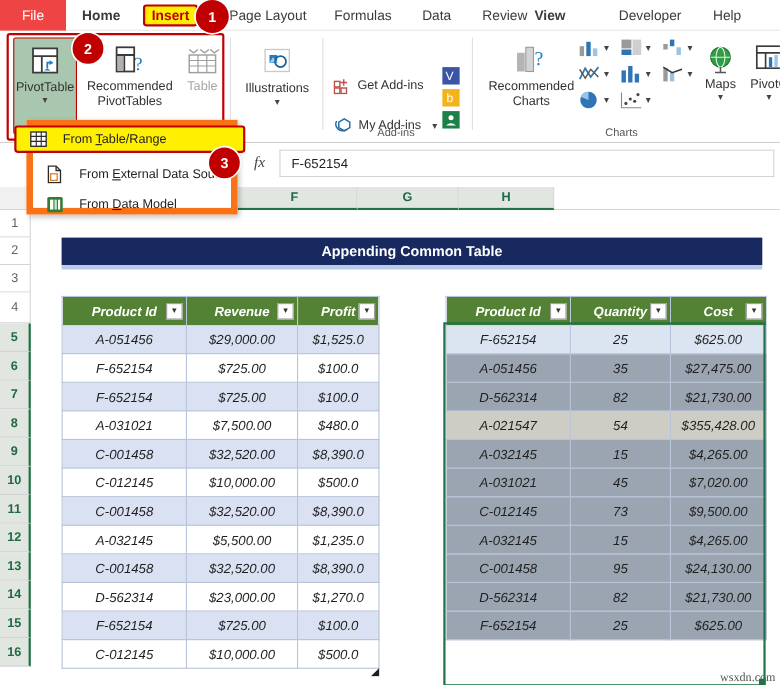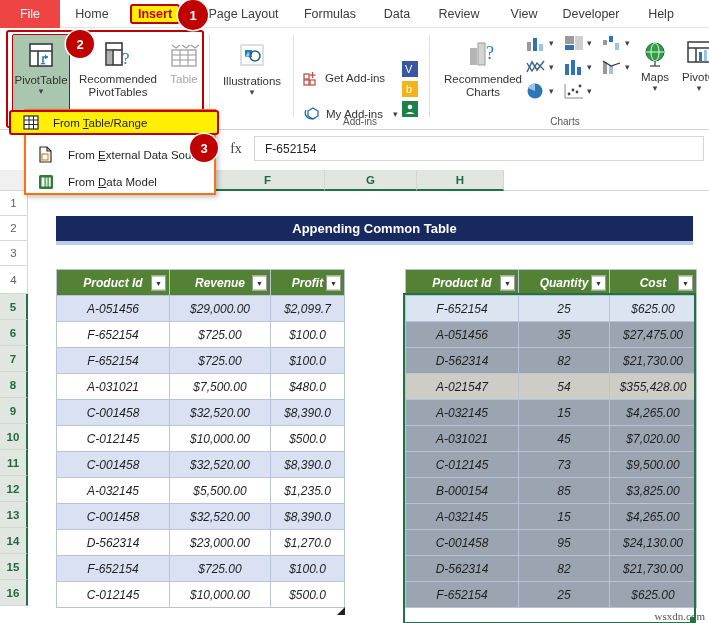--- a/index.html
+++ b/index.html
@@ -92,21 +92,21 @@
     display:flex; flex-direction:column; align-items:center;
   }
   #btn-pivotchart {
     position:absolute; left:678px; top:6px; width:42px; height:88px;
     display:flex; flex-direction:column; align-items:center;
   }
 
   
   #pivot-menu {
     position:absolute; left:24px; top:109px; width:192px; height:86px;
-    background:#ffffff; border:2px solid #f97316;
+    background:#ffffff; border:6px solid #f97316;
     box-shadow:2px 2px 5px rgba(0,0,0,0.25); z-index:50;
   }
   .menu-item {
     position:absolute; left:0; width:192px; height:27px;
     display:flex; align-items:center; font-size:11.5px; color:#1f1f1f;
   }
   #mi-table-range { top:2px; }
   #mi-external    { top:30px; }
   #mi-datamodel   { top:57px; }
   #mi-table-range-hl {
@@ -120,21 +120,21 @@
 
   
   #formula-bar {
     position:absolute; left:0; top:132px; width:709px; height:34px;
     background:#ffffff; display:flex; align-items:center;
   }
   #namebox-area { position:absolute; left:0; top:0; width:218px; height:34px; }
   #fx-icon {
     position:absolute; left:222px; top:6px; width:28px; height:22px;
     display:flex; align-items:center; justify-content:center;
-    font-family:"Liberation Serif", serif; font-size:14px; color:#444;
+    font-family:"Liberation Serif", serif; font-style:italic; font-size:14px; color:#444;
   }
   #formula-input {
     position:absolute; left:254px; top:4px; width:450px; height:25px;
     border:1px solid #d4d4d4; background:#fff; padding-left:10px;
     display:flex; align-items:center; font-size:12px; color:#1f1f1f;
   }
 
   
   #col-header-row {
     position:absolute; left:0; top:170px; width:709px; height:21px;
@@ -218,29 +218,29 @@
     position:absolute; right:4px; bottom:1px; font-size:11px;
     color:#555; font-family:"Liberation Serif", serif;
   }
   svg { display:block; }
 </style>
 </head>
 <body>
 
 <div id="ribbon-tabs">
   <div class="tab" id="tab-file">File</div>
-  <div class="tab" style="left:62px;width:60px;">Home</div>
+  <div class="tab" style="left:62px;width:60px;font-weight:bold;">Home</div>
   <div id="tab-insert-wrap">
     <span id="tab-insert">Insert</span>
   </div>
   <div class="tab" style="left:196px;width:95px;">Page Layout</div>
   <div class="tab" style="left:294px;width:72px;">Formulas</div>
   <div class="tab" style="left:372px;width:50px;">Data</div>
   <div class="tab" style="left:428px;width:62px;">Review</div>
-  <div class="tab" style="left:500px;width:48px;">View</div>
+  <div class="tab" style="left:476px;width:48px;font-weight:bold;">View</div>
   <div class="tab" style="left:550px;width:82px;">Developer</div>
   <div class="tab" style="left:638px;width:46px;">Help</div>
 </div>
 
 <div class="badge" style="left:178px;top:0px;width:30px;height:30px;">1</div>
 
 <div id="ribbon-body">
 
   <div id="pivot-group-outline"></div>
 
@@ -565,21 +565,21 @@
       <th class="th-cell" style="width:74px;">
         <span>Profit</span>
         <span class="filter-btn">▼</span>
       </th>
     </tr>
   </thead>
   <tbody id="left-body">
       <tr>
         <td class="td-cell odd">A-051456</td>
         <td class="td-cell odd">$29,000.00</td>
-        <td class="td-cell odd">$2,099.7</td>
+        <td class="td-cell odd">$1,525.0</td>
       </tr>
       <tr>
         <td class="td-cell even">F-652154</td>
         <td class="td-cell even">$725.00</td>
         <td class="td-cell even">$100.0</td>
       </tr>
       <tr>
         <td class="td-cell odd">F-652154</td>
         <td class="td-cell odd">$725.00</td>
         <td class="td-cell odd">$100.0</td>
@@ -680,25 +680,20 @@
         <td class="td-cell even">A-031021</td>
         <td class="td-cell even">45</td>
         <td class="td-cell even">$7,020.00</td>
       </tr>
       <tr>
         <td class="td-cell odd">C-012145</td>
         <td class="td-cell odd">73</td>
         <td class="td-cell odd">$9,500.00</td>
       </tr>
       <tr>
-        <td class="td-cell even">B-000154</td>
-        <td class="td-cell even">85</td>
-        <td class="td-cell even">$3,825.00</td>
-      </tr>
-      <tr>
         <td class="td-cell odd">A-032145</td>
         <td class="td-cell odd">15</td>
         <td class="td-cell odd">$4,265.00</td>
       </tr>
       <tr>
         <td class="td-cell even">C-001458</td>
         <td class="td-cell even">95</td>
         <td class="td-cell even">$24,130.00</td>
       </tr>
       <tr>

